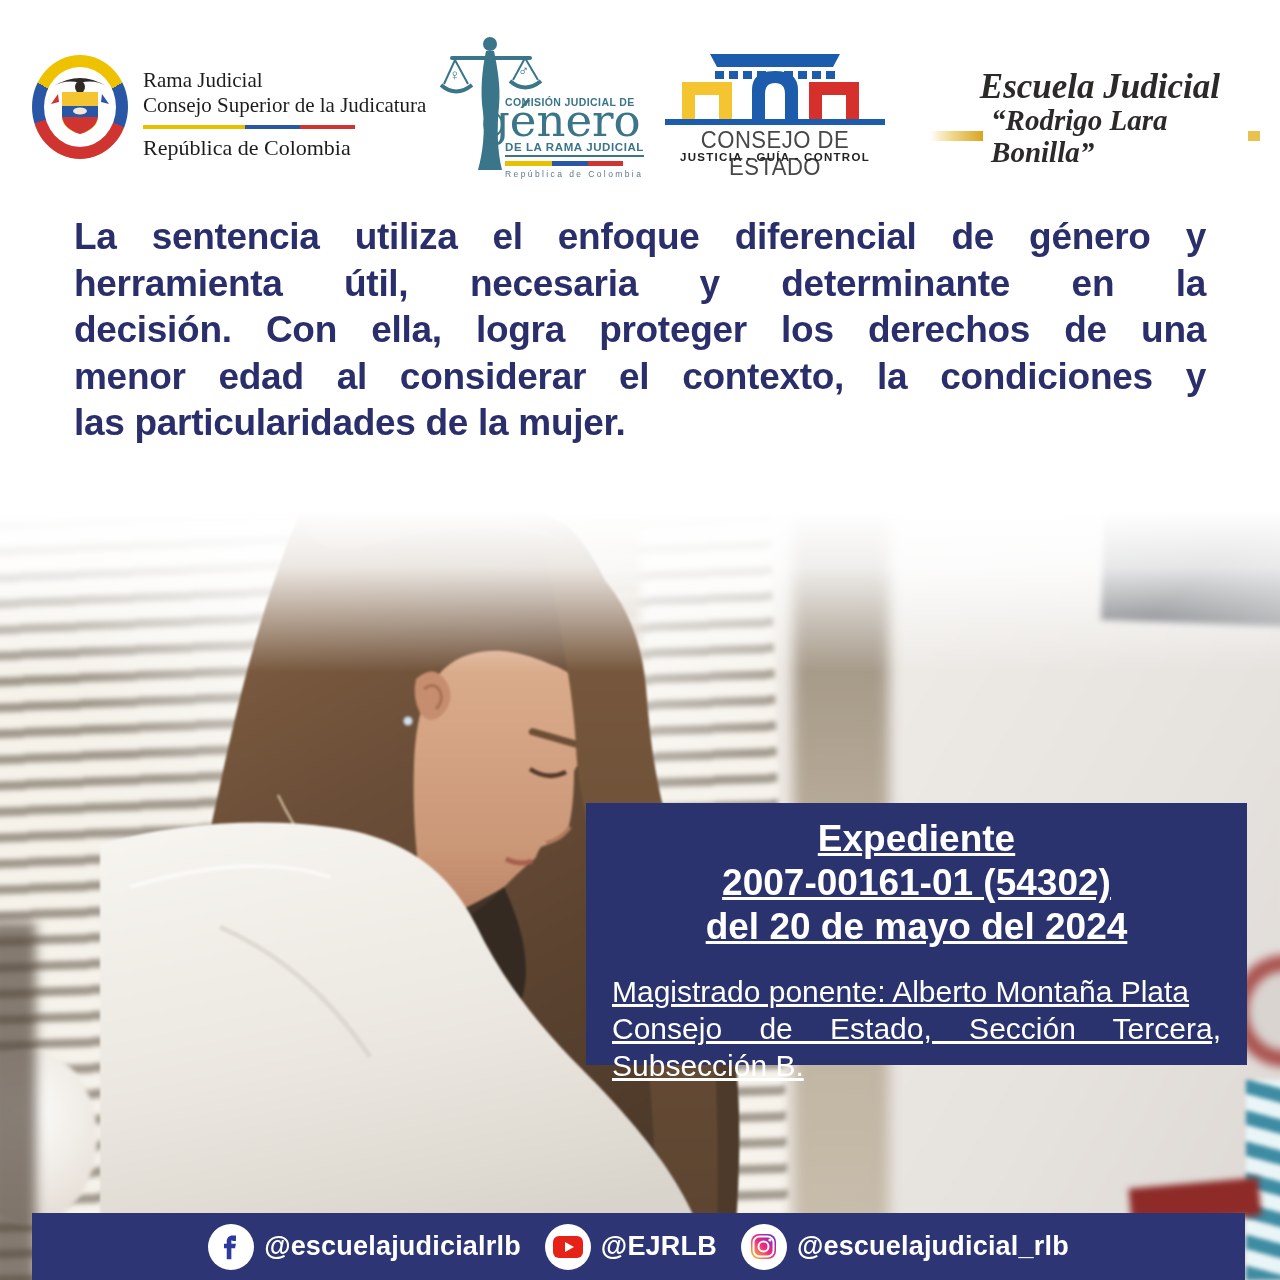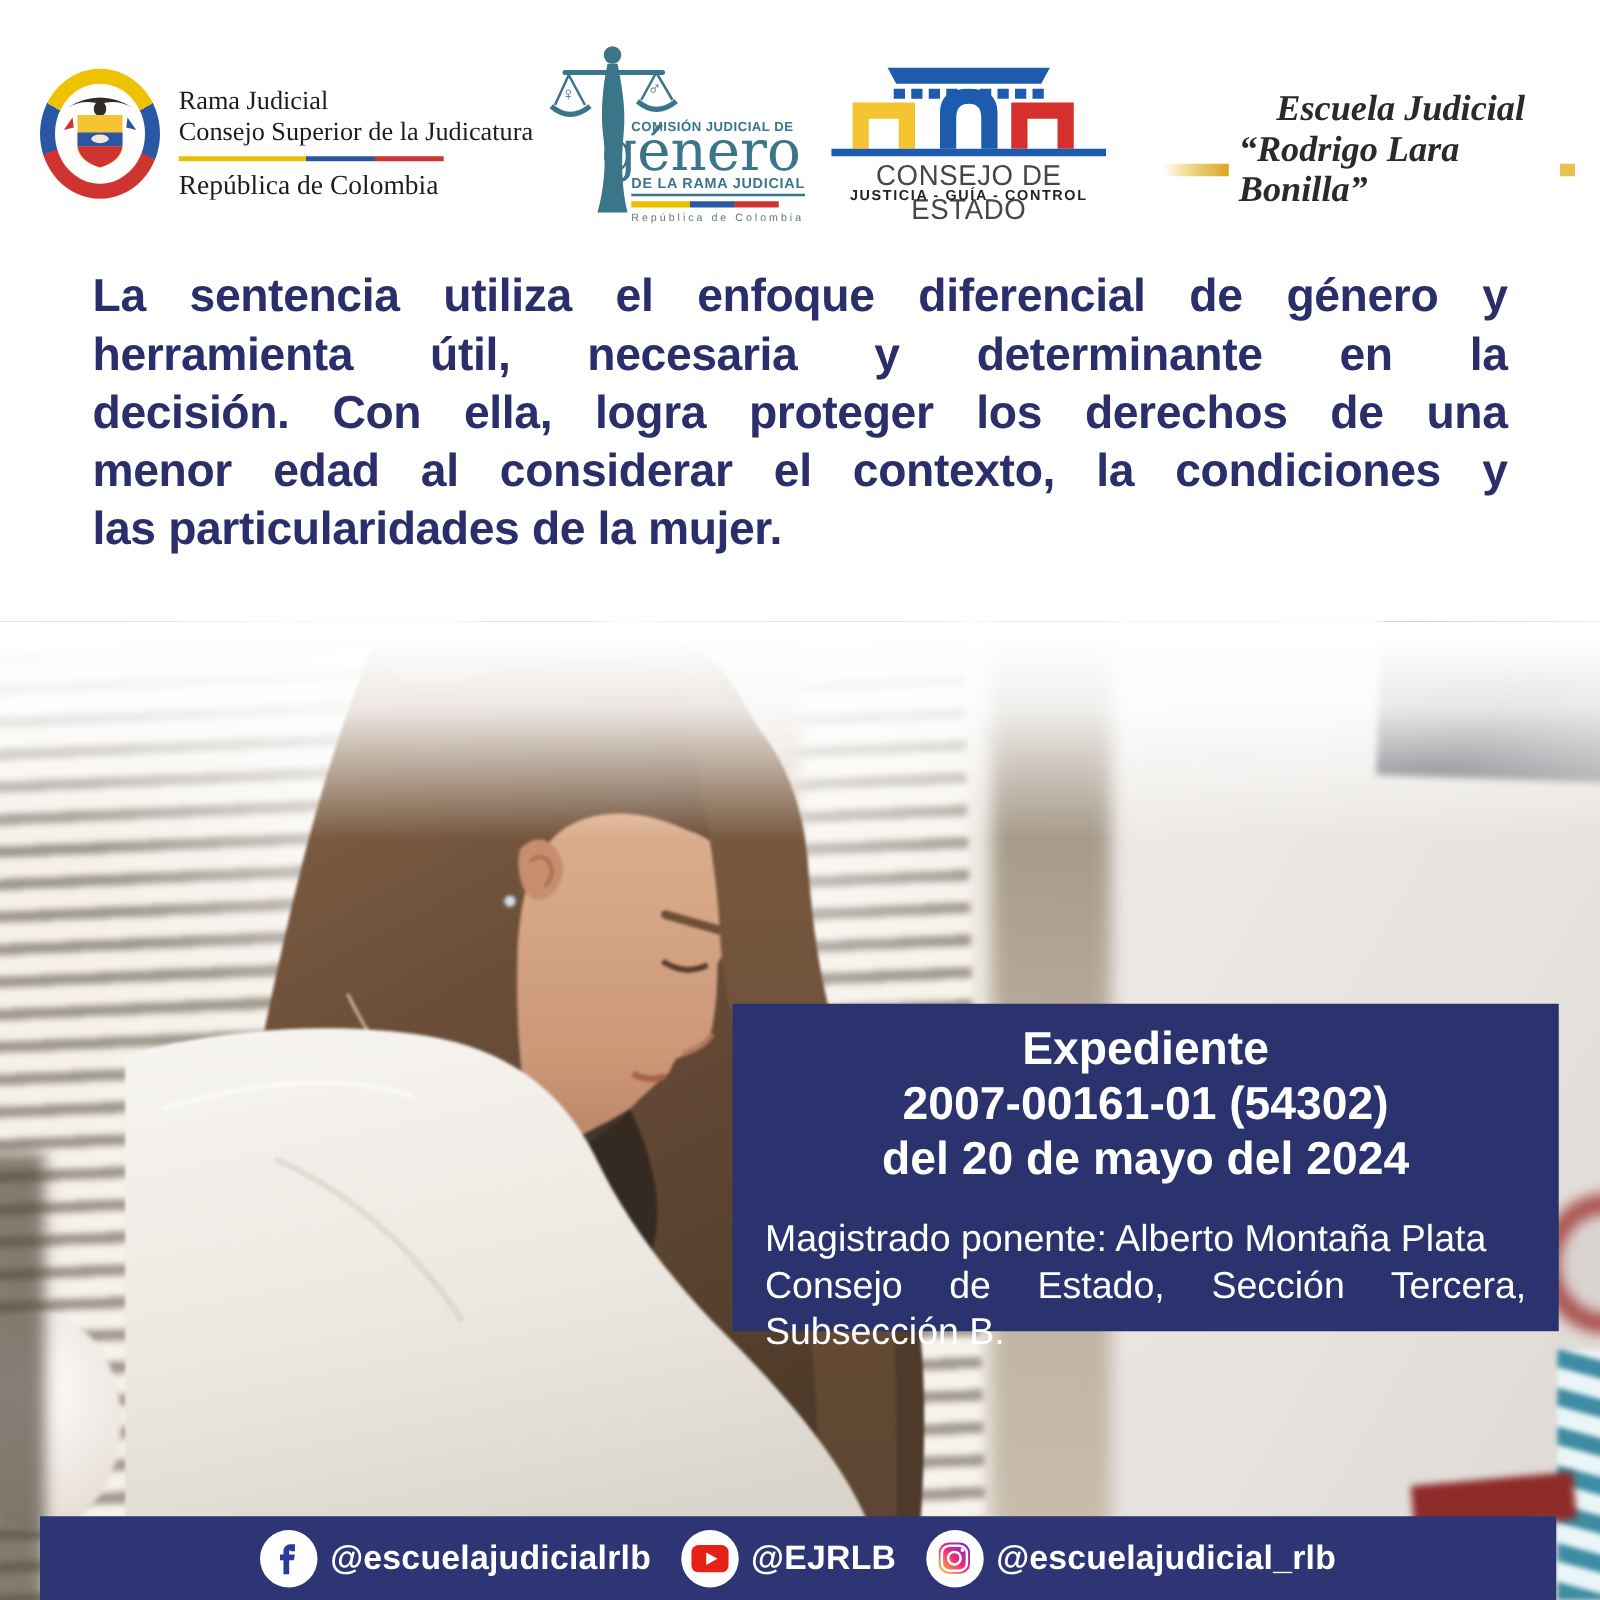--- a/index.html
+++ b/index.html
@@ -35,21 +35,21 @@
   
   .consejo{position:absolute;left:662px;top:54px;width:226px;}
   .ce-title{position:absolute;left:0;top:73px;width:226px;text-align:center;font-size:23px;
             color:#474747;letter-spacing:.5px;transform:scaleX(.96);}
   .ce-sub{position:absolute;left:0;top:97px;width:226px;text-align:center;font-size:11.5px;
           font-weight:bold;letter-spacing:1.3px;color:#232323;}
 
   
   .escuela{position:absolute;left:930px;top:72px;width:330px;font-family:"Liberation Serif",serif;
            font-style:italic;font-weight:bold;color:#2c2a28;}
-  .esc-l1{text-align:right;padding-right:40px;font-size:29px;line-height:30px;}
+  .esc-l1{text-align:right;padding-right:40px;font-size:35px;line-height:30px;}
   .esc-row{display:flex;align-items:center;justify-content:flex-end;margin-top:2px;}
   .esc-bar{width:60px;height:10px;margin-right:8px;background:linear-gradient(90deg,rgba(246,231,184,0) 0,#f2dd9a 35%,#d9a520 100%);}
   .esc-l2{font-size:29px;line-height:32px;}
   .esc-tip{width:14px;height:10px;background:#e9c14f;margin-left:3px;}
 
   
   .quote{position:absolute;left:74px;top:214px;width:1132px;color:#2a2f6c;font-weight:bold;
          font-size:37px;line-height:46.5px;letter-spacing:-.3px;}
   .jline{text-align:justify;text-align-last:justify;}
   .jline.last{text-align-last:left;}
@@ -79,21 +79,21 @@
   .blob-red{left:1130px;top:686px;width:130px;height:38px;background:#8e2b28;filter:blur(3px);transform:rotate(-5deg);}
   .lamp{left:-35px;top:553px;width:132px;height:175px;border-radius:50%;filter:blur(2px);
         background:radial-gradient(circle at 40% 35%,#ffffff,#e9e3db 70%,#d8d2c9);}
   .dark-edge{left:-12px;top:425px;width:48px;height:370px;background:#55483c;filter:blur(6px);opacity:.7;}
   .woman{position:absolute;left:100px;top:0;filter:blur(1.3px);}
   .fade-top{left:0;top:0;width:1280px;height:175px;
         background:linear-gradient(180deg,#ffffff 8%,rgba(255,255,255,.85) 40%,rgba(255,255,255,0) 100%);}
 
   
   .case-box{position:absolute;left:586px;top:803px;width:661px;height:262px;background:#2b336f;
-            color:#fff;z-index:2;box-sizing:border-box;padding:14px 26px 0 26px;}
+            color:#fff;z-index:2;box-sizing:border-box;padding:14px 26px 0 26px;text-decoration:underline;}
   .cb-title{text-align:center;font-size:37px;font-weight:bold;line-height:44px;}
   .cb-body{margin-top:24px;font-size:30px;line-height:37px;}
   .cb-body .j1{text-align:justify;text-align-last:justify;}
 
   
   .social-bar{position:absolute;left:32px;top:1213px;width:1213px;height:67px;background:#2e3574;z-index:3;
               display:flex;align-items:center;justify-content:center;gap:24px;}
   .soc{display:flex;align-items:center;gap:10px;color:#fff;font-size:27px;font-weight:bold;letter-spacing:.2px;}
   .soc .circ{width:46px;height:46px;border-radius:50%;background:#fff;display:flex;align-items:center;justify-content:center;}
 </style>

